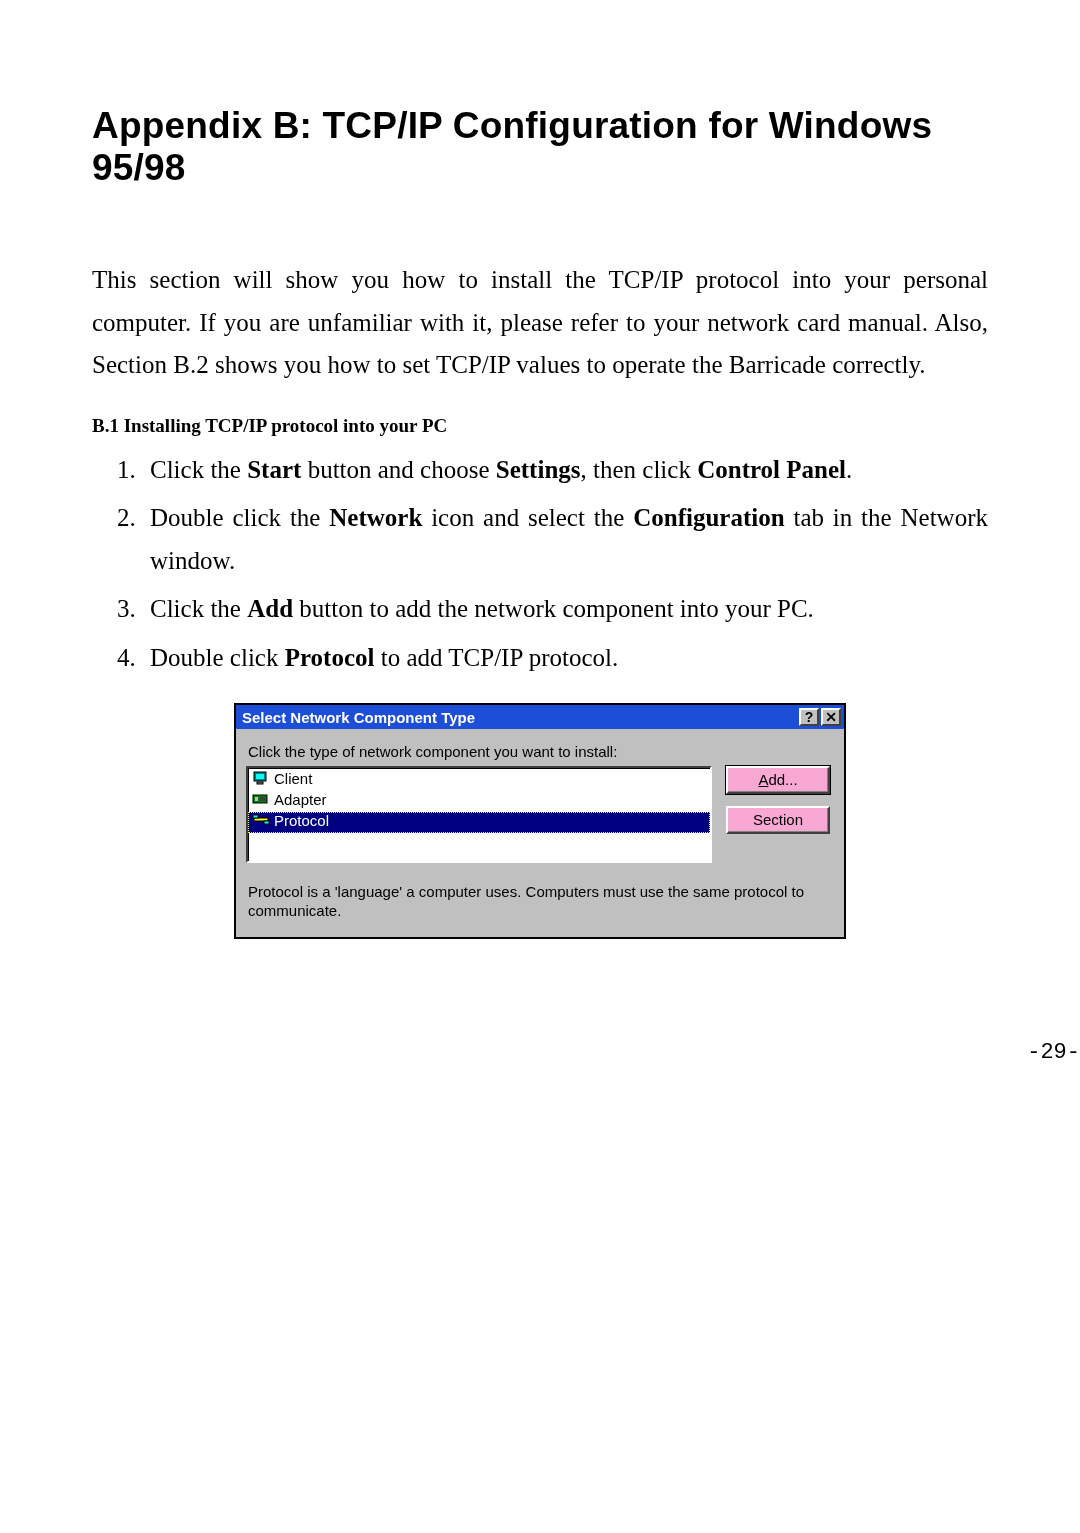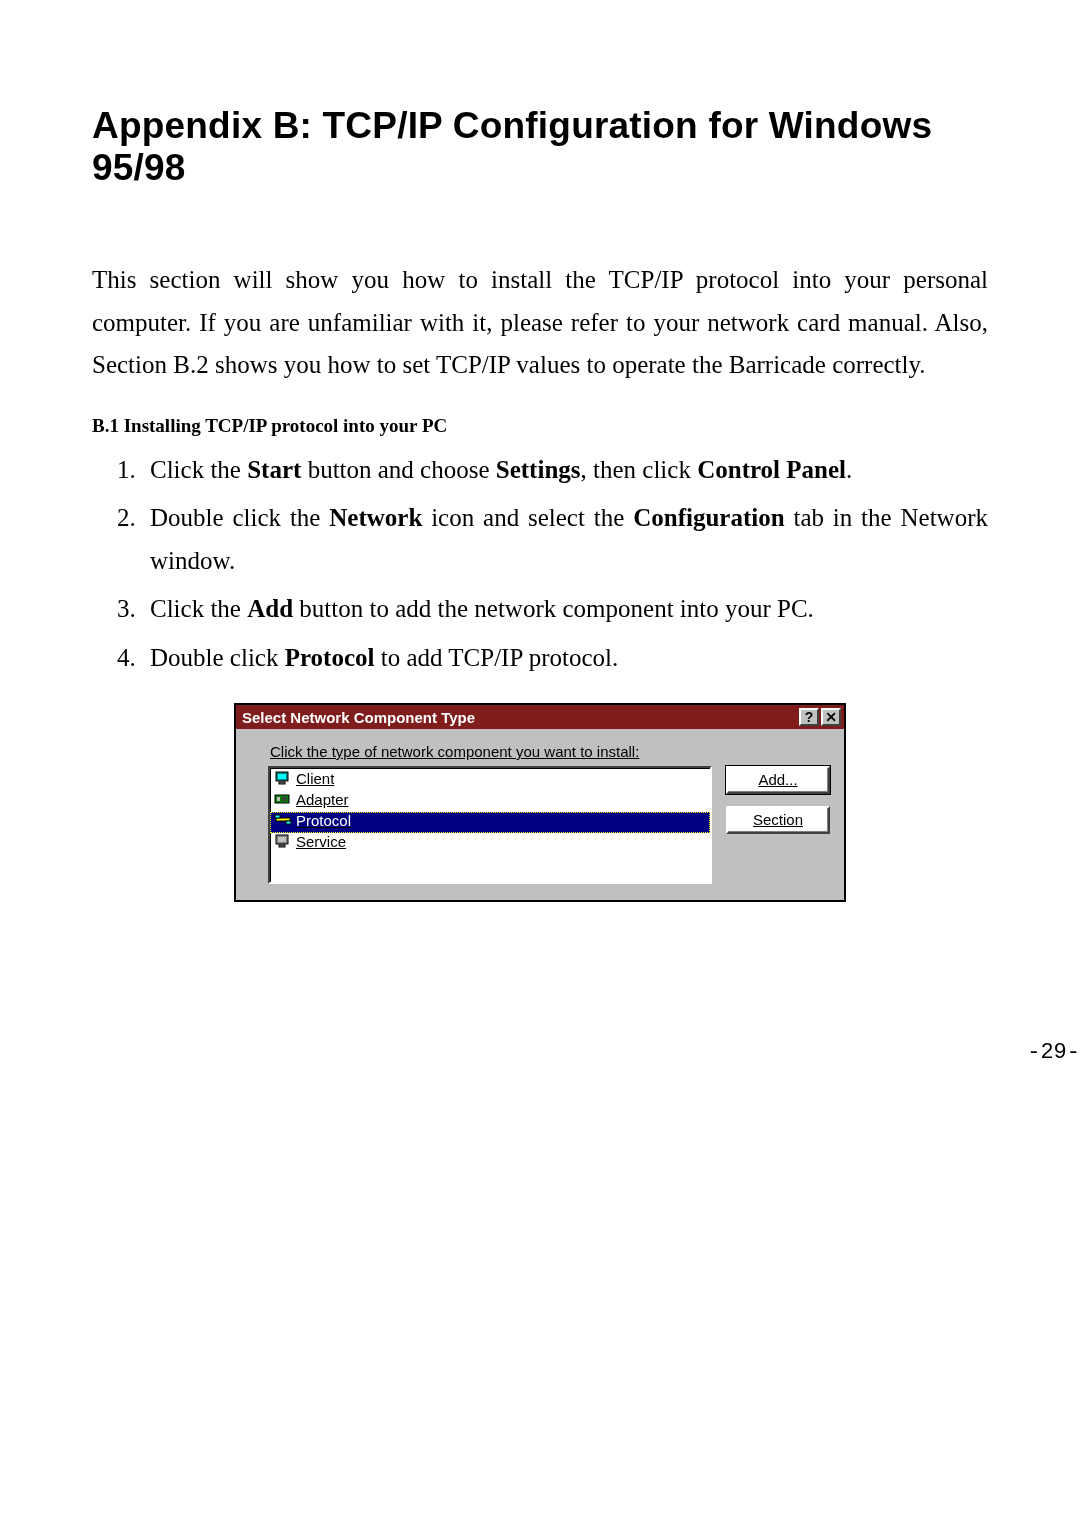--- a/index.html
+++ b/index.html
@@ -60,21 +60,21 @@
     border: 2px solid #000;
     background: #c0c0c0;
     font-family: "MS Sans Serif", Tahoma, Arial, sans-serif;
     font-size: 15px;
     color: #000;
     box-sizing: border-box;
   }
   .titlebar {
     display: flex;
     align-items: center;
-    background: #7f1d1d;
+    background: #1d4ed8;
     color: #fff;
     height: 24px;
     padding: 0 3px 0 6px;
     font-weight: 700;
   }
   .titlebar .title-text { flex: 1; }
   .titlebar-btn {
     width: 20px;
     height: 18px;
     background: #c0c0c0;
@@ -86,22 +86,21 @@
     display: flex;
     align-items: center;
     justify-content: center;
     color: #000;
     font-weight: 700;
     font-size: 14px;
     line-height: 1;
     box-sizing: border-box;
   }
   .dialog-body {
-    padding: 14px 14px 16px 32px;
-    text-decoration: underline;
+    padding: 14px 14px 16px 10px;
   }
   .instr {
     margin: 0 0 6px 2px;
     font-size: 15px;
   }
   .content-row {
     display: flex;
     gap: 14px;
   }
   .listbox {
@@ -135,21 +134,21 @@
     flex: none;
   }
   .btns {
     display: flex;
     flex-direction: column;
     gap: 12px;
     width: 104px;
   }
   .win-btn {
     height: 28px;
-    background: #ffffff;
+    background: #f9a8d4;
     border-top: 2px solid #fff;
     border-left: 2px solid #fff;
     border-right: 2px solid #404040;
     border-bottom: 2px solid #404040;
     box-shadow: inset -1px -1px 0 #808080;
     text-align: center;
     font-size: 15px;
     line-height: 24px;
     box-sizing: border-box;
   }
@@ -224,32 +223,25 @@
               <span>Adapter</span>
             </div>
             <div class="list-item selected focused">
               <svg class="icon" viewBox="0 0 18 16">
                   <rect x="2" y="6" width="14" height="3" fill="#ffff00" stroke="#000"></rect>
                   <rect x="1" y="3" width="5" height="3" fill="#00ffff" stroke="#000"></rect>
                   <rect x="12" y="9" width="5" height="3" fill="#00ffff" stroke="#000"></rect>
                 </svg>
               <span>Protocol</span>
             </div>
-            <div class="list-item">
-              <svg class="icon" viewBox="0 0 18 16">
-                  <rect x="2" y="2" width="12" height="9" fill="#808080" stroke="#000"></rect>
-                  <rect x="4" y="4" width="8" height="5" fill="#c0c0c0"></rect>
-                  <rect x="5" y="12" width="6" height="2" fill="#808080" stroke="#000"></rect>
-                </svg>
-              <span>Service</span>
-            </div>
           </div>
           <div class="btns">
             <div class="win-btn default"><span class="ul">A</span><span>dd...</span></div>
             <div class="win-btn">Section</div>
           </div>
         </div>
+        <div class="desc">Protocol is a 'language' a computer uses. Computers must use the same protocol to communicate.</div>
       </div>
     </div>
   </div>
 
   <div class="pagenum">-29-</div>
 </div>
 
 </body></html>

